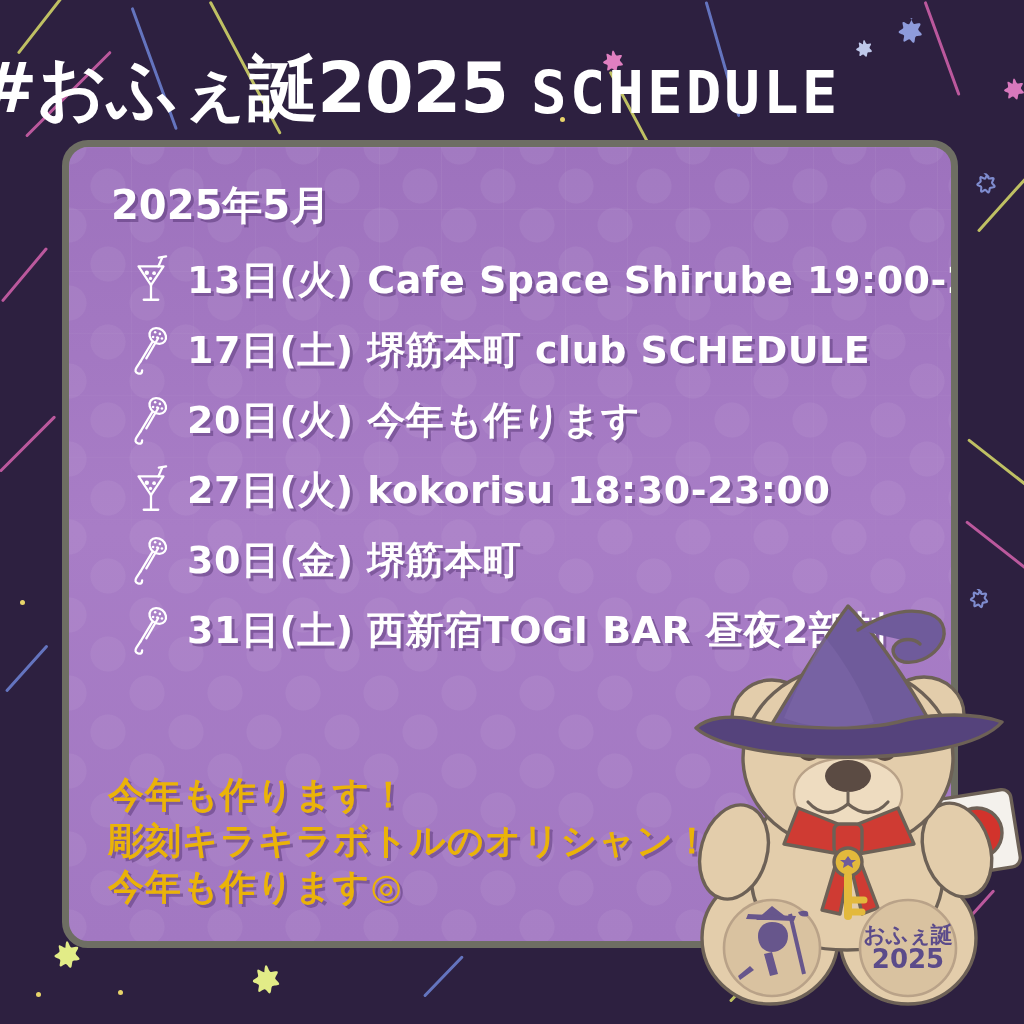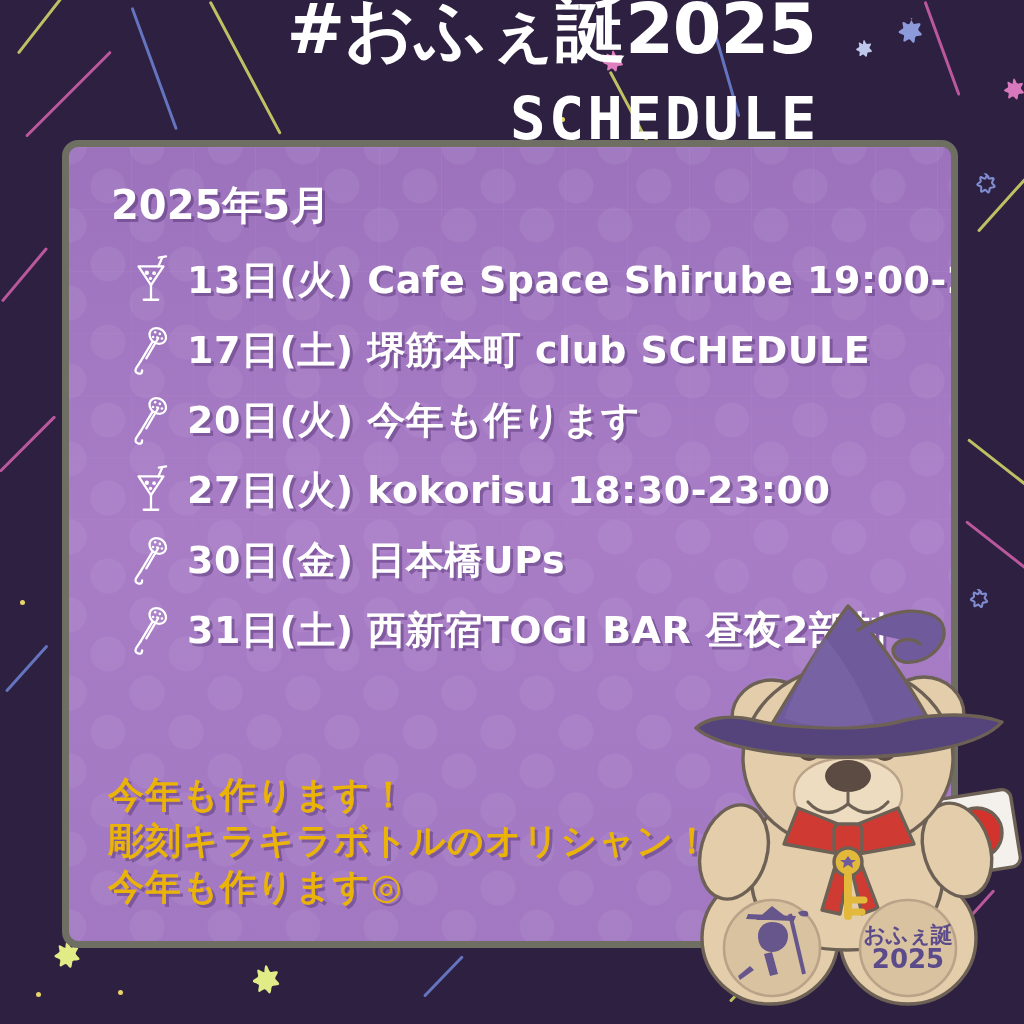--- a/index.html
+++ b/index.html
@@ -49,21 +49,20 @@
   #title-row {
     position: absolute;
     left: 0; top: 22px;
     width: 816px;
     height: 100px;
     display: flex;
     align-items: flex-end;
     justify-content: center;
     gap: 26px;
     z-index: 6;
-    flex-direction: column;
   }
   #title-jp {
     font-family: "DejaVu Sans", sans-serif;
     font-size: 70px;
     font-weight: 700;
     color: #ffffff;
     letter-spacing: -1px;
     line-height: .96;
     white-space: nowrap;
   }
@@ -78,21 +77,21 @@
     transform: scaleX(1.02);
   }
 
   
   #card {
     position: absolute;
     left: 62px;
     top: 140px;
     width: 896px;
     height: 808px;
-    border-radius: 16px;
+    border-radius: 26px;
     border: 7px solid #6e6e63;
     background-color: #a479c2;
     background-image:
       radial-gradient(circle at 50% 50%, rgba(255,255,255,.055) 17px, rgba(255,255,255,0) 18px),
       radial-gradient(circle at 50% 50%, rgba(255,255,255,.055) 17px, rgba(255,255,255,0) 18px),
       linear-gradient(180deg, #9d72bd 0%, #a87dc6 48%, #a278c2 100%);
     background-size: 78px 78px, 78px 78px, 100% 100%;
     background-position: 0 0, 39px 39px, 0 0;
     overflow: hidden;
     z-index: 2;
@@ -361,21 +360,21 @@
                 <path d="M27 13.5 L15.5 33"></path>
                 <path d="M10 36 L6 42 q-2.5 4 1.5 5.5 q4 1.2 4-3"></path>
               </g>
               <circle cx="24" cy="8" r="1.25" fill="#ffffff"></circle>
               <circle cx="28.5" cy="9.5" r="1.25" fill="#ffffff"></circle>
               <circle cx="26" cy="13" r="1.25" fill="#ffffff"></circle>
               <circle cx="30.5" cy="14" r="1.25" fill="#ffffff"></circle>
               <circle cx="22" cy="12.5" r="1.25" fill="#ffffff"></circle>
             </svg>
           </span>
-          <span class="row-text">30日(金) 日本橋UPs</span>
+          <span class="row-text">30日(金) 堺筋本町</span>
         </li>
 
         <li class="row">
           <span class="row-icon">
             <svg viewBox="0 0 40 50">
               <g fill="none" stroke="#ffffff" stroke-width="2.2" stroke-linecap="round" stroke-linejoin="round">
                 <ellipse cx="26.5" cy="11.5" rx="8.5" ry="7" transform="rotate(38 26.5 11.5)"></ellipse>
                 <path d="M21.5 17 L10 36"></path>
                 <path d="M27 13.5 L15.5 33"></path>
                 <path d="M10 36 L6 42 q-2.5 4 1.5 5.5 q4 1.2 4-3"></path>

